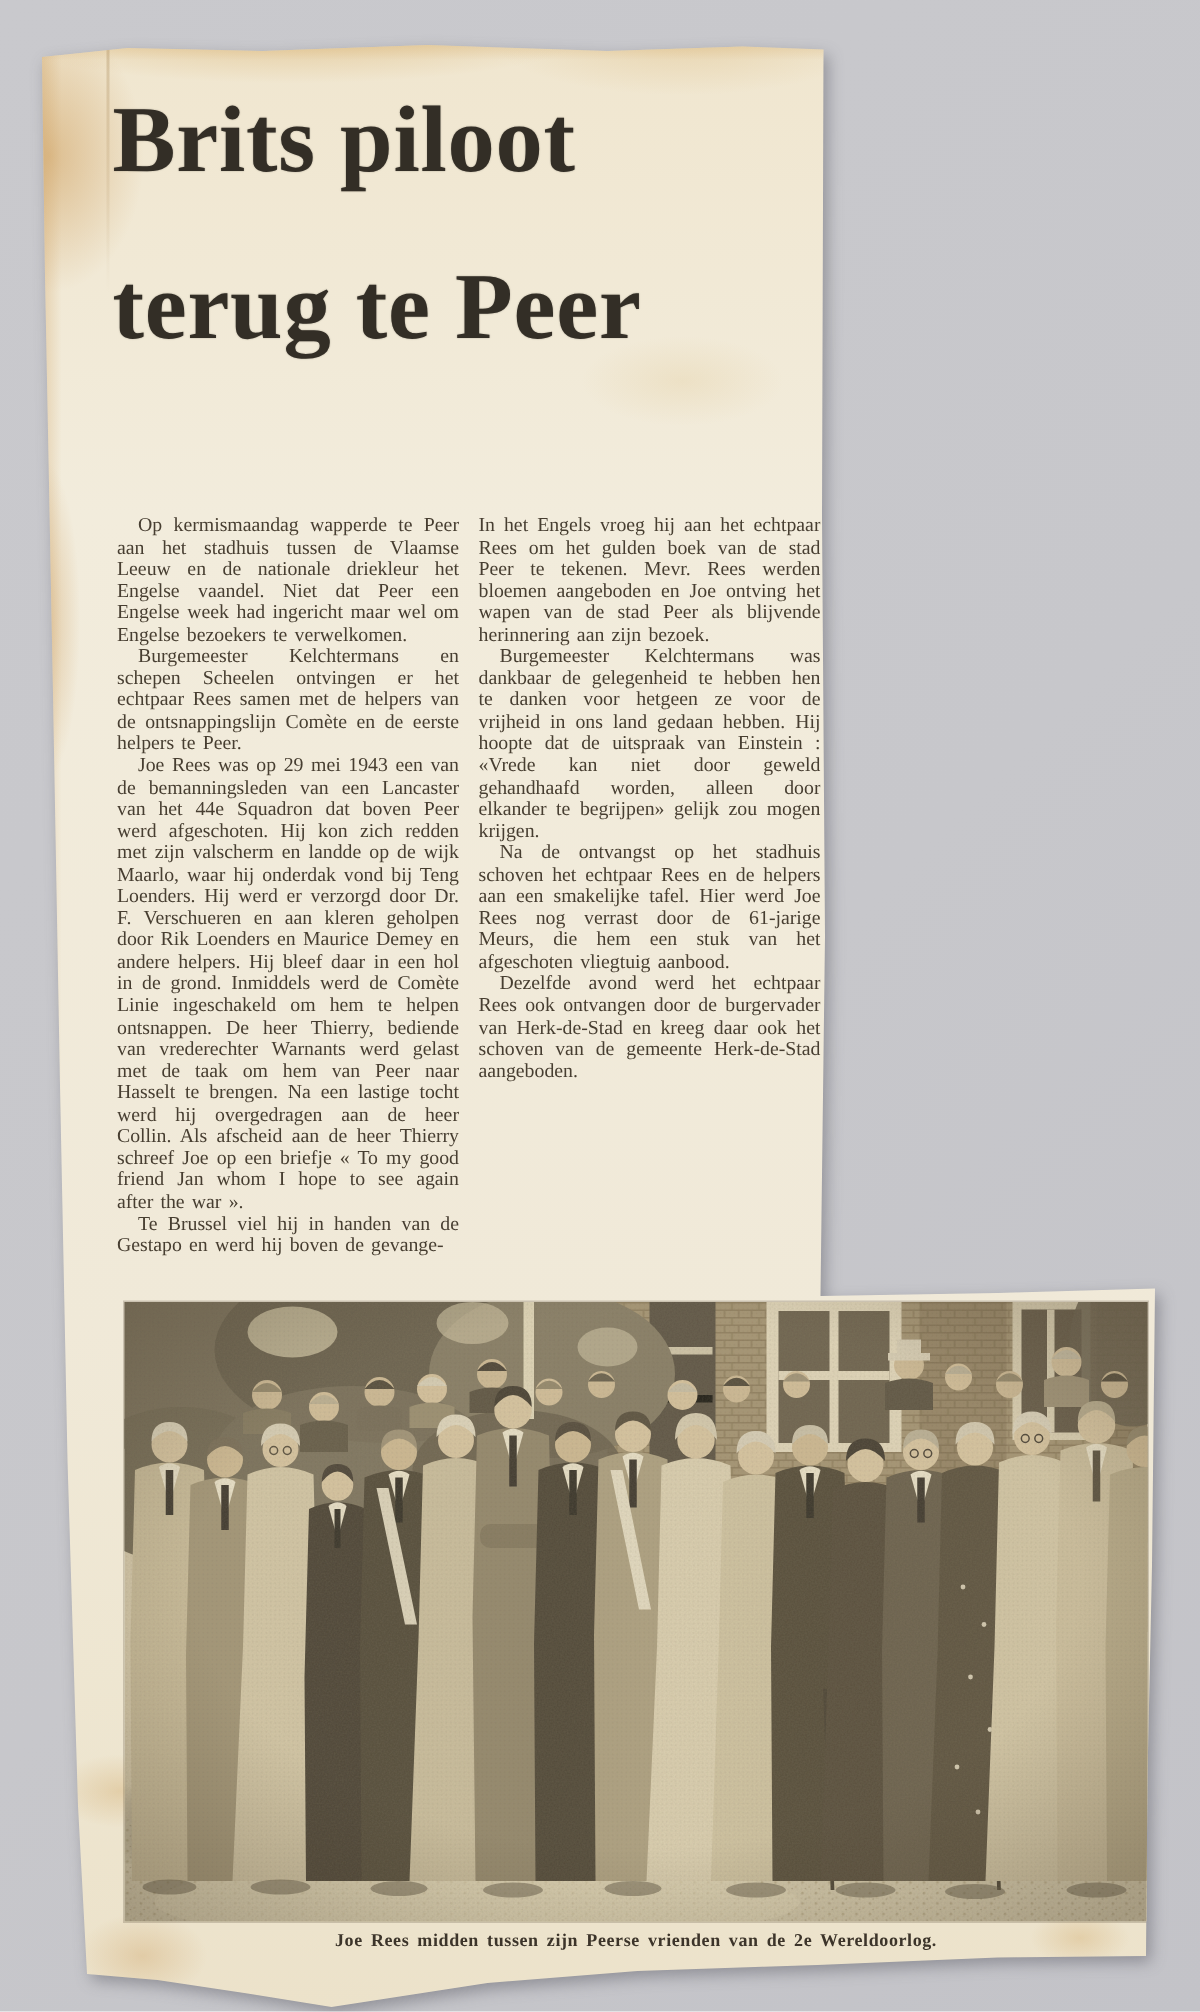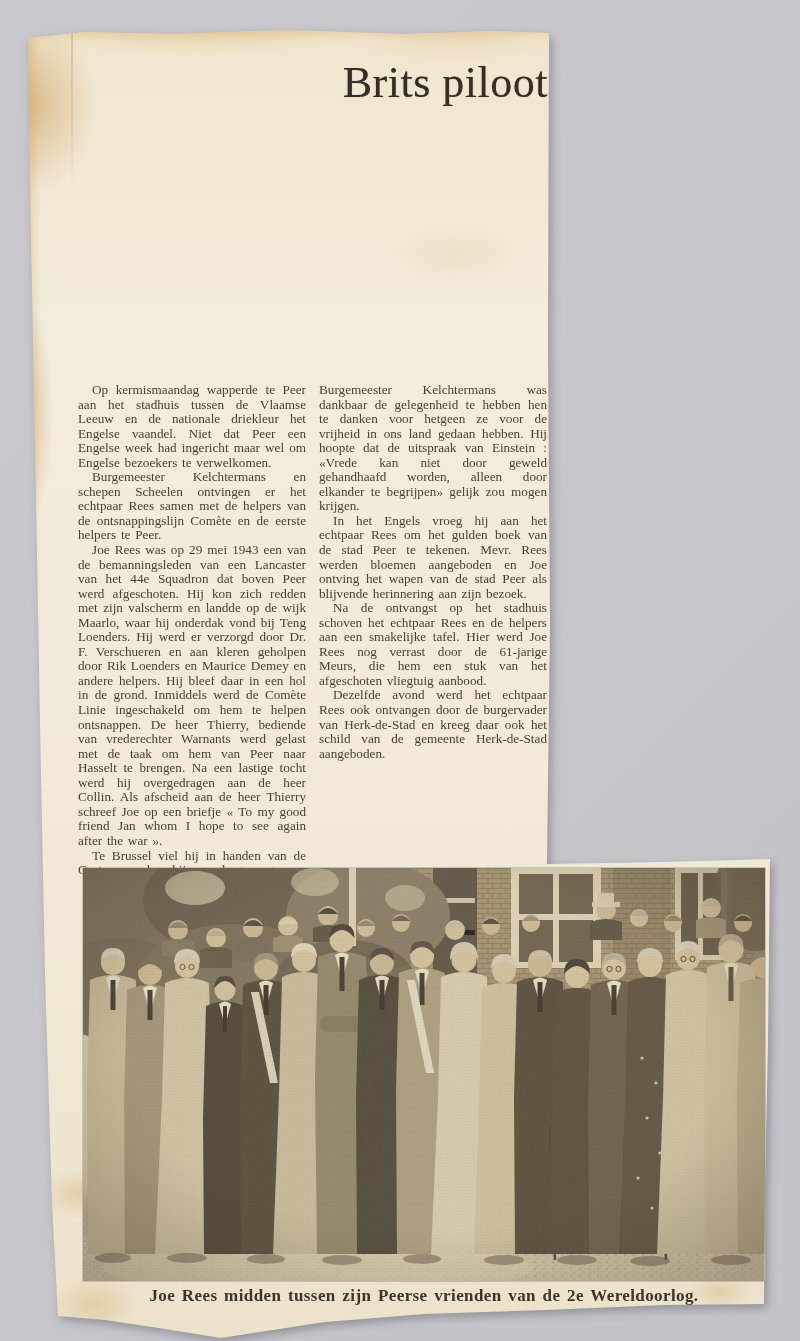--- a/index.html
+++ b/index.html
@@ -29,63 +29,64 @@
       523px 320px, 525px 600px, 522px 840px,
       640px 838px, 745px 835px,
       743px 1020px, 740px 1160px, 739px 1280px,
       640px 1281px, 520px 1286px, 400px 1290px, 300px 1298px, 196px 1314px,
       140px 1305px, 80px 1296px, 33px 1292px,
       27px 1180px, 20px 950px, 15px 700px, 10px 420px, 5px 160px);
   }
   .crease{position:absolute;left:46px;top:2px;width:2px;height:170px;
     background:linear-gradient(180deg,rgba(165,132,82,.35),rgba(165,132,82,0));}
   .headline{
-    position:absolute;left:50px;top:36px;width:473px;text-align:right;
-    font-weight:normal;font-size:44px;line-height:1.05;color:#332e26;
+    position:absolute;left:50px;top:36px;width:473px;text-align:left;
+    font-weight:bold;font-size:63px;line-height:1.05;color:#332e26;
     text-shadow:0 0 1px rgba(51,46,38,.45);letter-spacing:.5px;
   }
   .headline .hl{margin-bottom:45px;}
   .article{
     position:absolute;left:53px;top:319px;width:470px;display:flex;gap:13px;
-    color:#473e31;font-size:13.2px;line-height:14.55px;text-align:justify;margin-top:40px;
+    color:#473e31;font-size:13.2px;line-height:14.55px;text-align:justify;
   }
   .article .col{width:228px;height:532px;overflow:hidden;word-spacing:1.5px;}
   .article p{margin:0;text-indent:14px;}
   .col2 p:first-child{text-indent:0;}
   .photo-wrap{position:absolute;left:58px;top:844px;width:682px;height:413px;
     outline:1px solid rgba(90,78,58,.25);}
   .caption{
     position:absolute;left:58px;top:1262px;width:682px;text-align:center;
-    font-weight:bold;font-size:17px;color:#3c342a;letter-spacing:.4px;word-spacing:2px;
+    font-weight:bold;font-size:12px;color:#3c342a;letter-spacing:.4px;word-spacing:2px;
   }
   svg{display:block;}
 </style>
 </head>
 <body>
 
 <div class="clip-shadow">
   <div class="clipping">
     <div class="crease"></div>
 
     <div class="headline">
       <div class="hl">Brits piloot</div>
+      <div class="hl">terug te Peer</div>
     </div>
 
     <div class="article">
       <div class="col col1">
           <p>Op kermismaandag wapperde te Peer aan het stadhuis tussen de Vlaamse Leeuw en de nationale driekleur het Engelse vaandel. Niet dat Peer een Engelse week had ingericht maar wel om Engelse bezoekers te verwelkomen.</p>
           <p>Burgemeester Kelchtermans en schepen Scheelen ontvingen er het echtpaar Rees samen met de helpers van de ontsnappingslijn Comète en de eerste helpers te Peer.</p>
           <p>Joe Rees was op 29 mei 1943 een van de bemanningsleden van een Lancaster van het 44e Squadron dat boven Peer werd afgeschoten. Hij kon zich redden met zijn valscherm en landde op de wijk Maarlo, waar hij onderdak vond bij Teng Loenders. Hij werd er verzorgd door Dr. F. Verschueren en aan kleren geholpen door Rik Loenders en Maurice Demey en andere helpers. Hij bleef daar in een hol in de grond. Inmiddels werd de Comète Linie ingeschakeld om hem te helpen ontsnappen. De heer Thierry, bediende van vrederechter Warnants werd gelast met de taak om hem van Peer naar Hasselt te brengen. Na een lastige tocht werd hij overgedragen aan de heer Collin. Als afscheid aan de heer Thierry schreef Joe op een briefje « To my good friend Jan whom I hope to see again after the war ».</p>
-          <p>Te Brussel viel hij in handen van de Gestapo en door hij naar de gevange-</p>
+          <p>Te Brussel viel hij in handen van de Gestapo en werd hij boven de gevange-</p>
         </div>
       <div class="col col2">
+          <p>In het Engels vroeg hij aan het echtpaar Rees om het gulden boek van de stad Peer te tekenen. Mevr. Rees werden bloemen aangeboden en Joe ontving het wapen van de stad Peer als blijvende herinnering aan zijn bezoek.</p>
           <p>Burgemeester Kelchtermans was dankbaar de gelegenheid te hebben hen te danken voor hetgeen ze voor de vrijheid in ons land gedaan hebben. Hij hoopte dat de uitspraak van Einstein : «Vrede kan niet door geweld gehandhaafd worden, alleen door elkander te begrijpen» gelijk zou mogen krijgen.</p>
-          <p>In het Engels vroeg hij aan het echtpaar Rees om het gulden boek van de stad Peer te tekenen. Mevr. Rees werden bloemen aangeboden en Joe ontving het wapen van de stad Peer als blijvende herinnering aan zijn bezoek.</p>
           <p>Na de ontvangst op het stadhuis schoven het echtpaar Rees en de helpers aan een smakelijke tafel. Hier werd Joe Rees nog verrast door de 61-jarige Meurs, die hem een stuk van het afgeschoten vliegtuig aanbood.</p>
-          <p>Dezelfde avond werd het echtpaar Rees ook ontvangen door de burgervader van Herk-de-Stad en kreeg daar ook het schild van de gemeente Herk-de-Stad aangeboden.</p>
+          <p>Dezelfde avond werd het echtpaar Rees ook ontvangen door de burgervader van Herk-de-Stad en kreeg daar ook het schoven van de gemeente Herk-de-Stad aangeboden.</p>
         </div>
     </div>
 
     <div class="photo-wrap">
       <svg width="682" height="413" viewBox="0 0 682 413">
         <defs>
           <pattern id="brick" width="18" height="10" patternUnits="userSpaceOnUse">
             <rect width="18" height="10" fill="#a69677"></rect>
             <path d="M0 0.5h18M0 5.5h18M9 0v5M4 5v5M13.5 5v5" stroke="#8a7a5c" stroke-width="1" fill="none"></path>
           </pattern>

